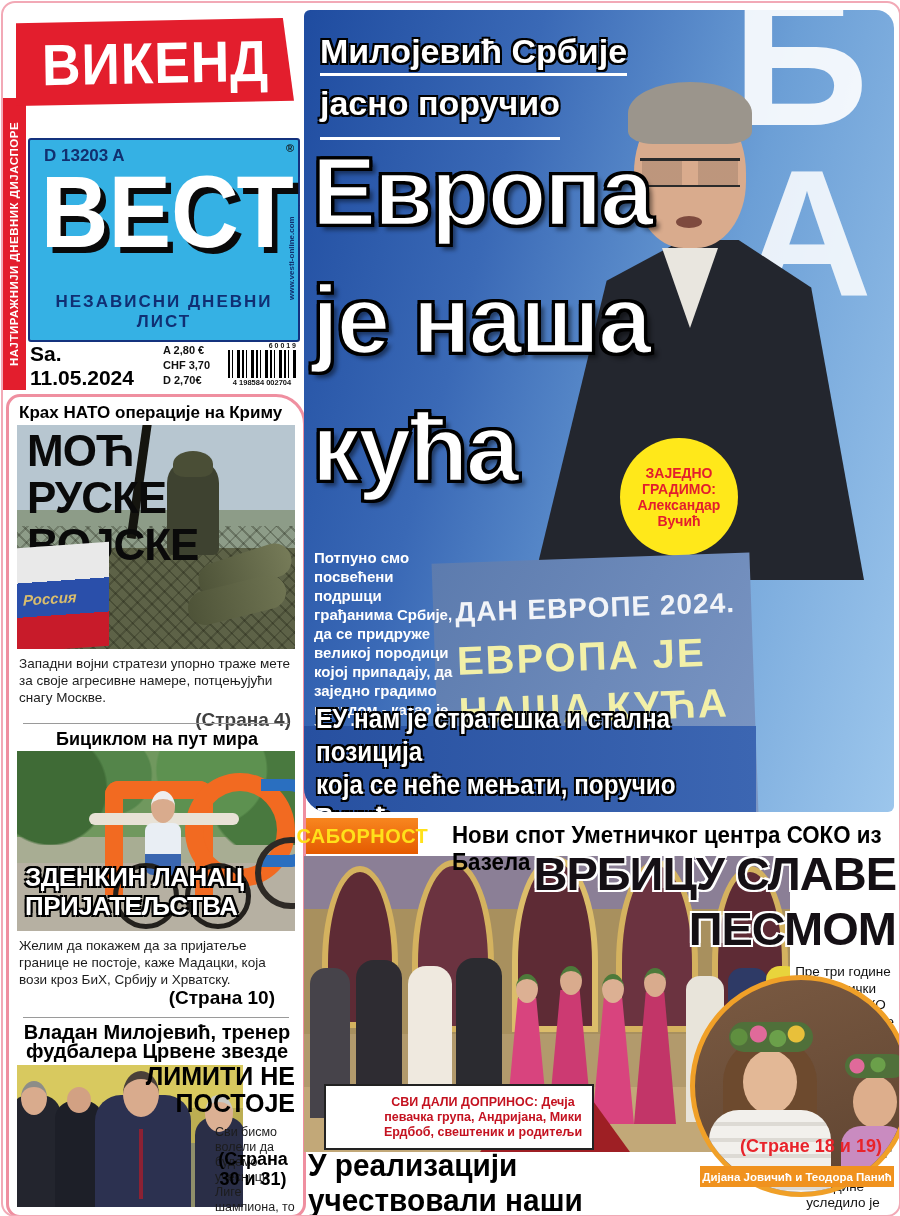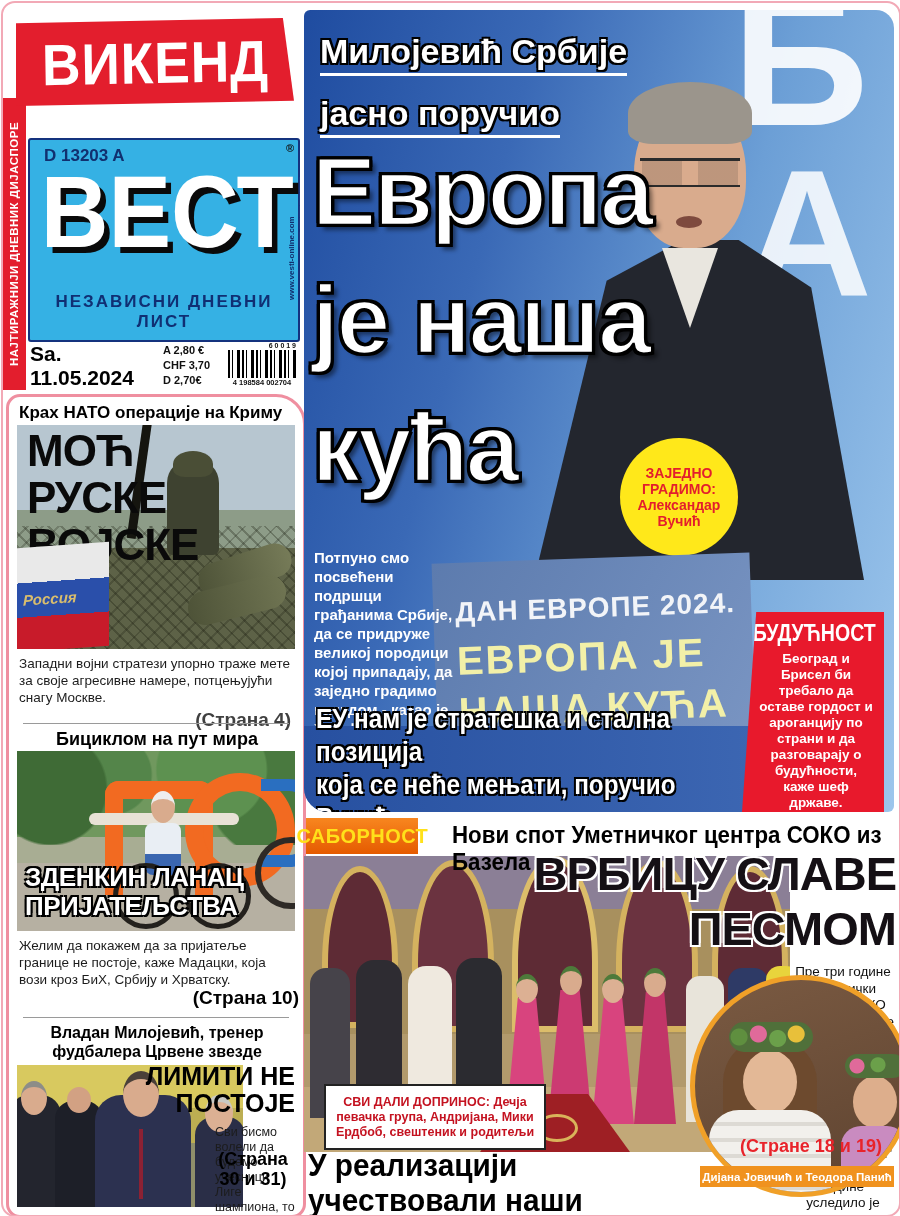--- a/index.html
+++ b/index.html
@@ -92,24 +92,24 @@
       <div class="abs" style="left:128px;top:72px;width:36px;height:52px;background:linear-gradient(180deg,#e9eef4 0 60%,#3a66b0 60% 100%);border-radius:8px;"></div>
       <div class="abs" style="left:96px;top:112px;width:56px;height:56px;border:5px solid #23201c;border-radius:50%;background:radial-gradient(circle,#b6b0a2 0 40%,transparent 41%);"></div>
       <div class="abs" style="left:168px;top:112px;width:56px;height:56px;border:5px solid #23201c;border-radius:50%;"></div>
       <div class="abs" style="left:238px;top:86px;width:60px;height:60px;border:6px solid #2e2a26;border-radius:50%;"></div>
       <div class="abs heavy pre ow-soft" style="left:8px;top:112px;font-size:26px;line-height:29px;letter-spacing:-.5px;">ЗДЕНКИН ЛАНАЦ
 ПРИЈАТЕЉСТВА</div>
     </div>
     <div class="abs" style="left:10px;top:540px;width:276px;font-size:13.5px;line-height:17px;color:#1c1c1c;">
       <span>Желим да покажем да за пријатеље границе не постоје, каже Мадацки, која вози кроз БиХ, Србију и Хрватску.</span>
     </div>
-    <div class="abs heavy" style="right:4px;top:590px;font-size:19px;color:#000;">(Страна 10)</div>
+    <div class="abs heavy" style="right:28px;top:590px;font-size:19px;color:#000;">(Страна 10)</div>
     <div class="abs" style="left:14px;top:620px;width:266px;height:1px;background:#9a9a9a;"></div>
 
-    <div class="abs" style="left:10px;top:626px;width:276px;text-align:center;font-weight:800;font-size:16px;line-height:19px;color:#000;">Владан Милојевић, тренер фудбалера Црвене звезде</div>
+    <div class="abs" style="left:10px;top:626px;width:276px;text-align:center;font-weight:800;font-size:20px;line-height:19px;color:#000;">Владан Милојевић, тренер фудбалера Црвене звезде</div>
     <div class="photo" style="left:8px;top:668px;width:226px;height:142px;background:linear-gradient(180deg,#d8c95f 0 30%,#bcae52 30% 55%,#8f8f6a 55% 100%);">
       <div class="abs" style="left:-8px;top:30px;width:52px;height:112px;background:#23252e;border-radius:20px 20px 0 0;"></div>
       <div class="abs" style="left:4px;top:16px;width:26px;height:28px;background:#d9ab8d;border-radius:50%;border-top:6px solid #8d8d88;"></div>
       <div class="abs" style="left:38px;top:36px;width:48px;height:106px;background:#1d1f28;border-radius:18px 18px 0 0;"></div>
       <div class="abs" style="left:50px;top:22px;width:24px;height:26px;background:#d2a183;border-radius:50%;"></div>
       <div class="abs" style="left:78px;top:30px;width:96px;height:112px;background:#2c3150;border-radius:26px 26px 0 0;"></div>
       <div class="abs" style="left:122px;top:64px;width:4px;height:70px;background:#8c2133;"></div>
       <div class="abs" style="left:106px;top:6px;width:36px;height:38px;background:#d9ab8d;border-radius:50%;border-top:8px solid #4a4039;"></div>
       <div class="abs" style="left:178px;top:52px;width:50px;height:90px;background:#2a2e47;border-radius:18px 18px 0 0;"></div>
       <div class="abs" style="left:188px;top:30px;width:28px;height:30px;background:#dcb093;border-radius:50%;border-top:7px solid #c9c9c4;"></div>
@@ -133,21 +133,21 @@
     <div class="abs" style="left:358px;top:238px;width:56px;height:80px;background:#e9e6df;clip-path:polygon(0 0,100% 0,50% 100%);"></div>
     <div class="abs" style="left:330px;top:88px;width:112px;height:150px;background:#d9ab8d;border-radius:52% 52% 46% 46%;"></div>
     <div class="abs" style="left:324px;top:72px;width:124px;height:62px;background:#9b958c;border-radius:50% 50% 20% 20%;"></div>
     <div class="abs" style="left:336px;top:148px;width:100px;height:24px;
                 background:linear-gradient(90deg,transparent 0 2px,rgba(30,30,30,.15) 2px 42px,transparent 42px 58px,rgba(30,30,30,.15) 58px 98px,transparent 98px);
                 border-top:3px solid #2b2b2b;border-bottom:2px solid #2b2b2b;"></div>
     <div class="abs" style="left:372px;top:206px;width:26px;height:12px;background:#7e4a3e;border-radius:50%;"></div>
 
     <div class="abs" style="left:16px;top:22px;">
       <span class="heavy ow-soft" style="display:inline-block;font-size:34px;border-bottom:3px solid #fff;padding-bottom:2px;">Милојевић Србије</span><br>
-      <span class="heavy ow-soft" style="display:inline-block;font-size:34px;border-bottom:3px solid #fff;padding-bottom:2px;margin-top:18px;">јасно поручио</span>
+      <span class="heavy ow-soft" style="display:inline-block;font-size:34px;border-bottom:3px solid #fff;padding-bottom:14px;margin-top:8px;">јасно поручио</span>
     </div>
 
     <div class="abs heavy pre ow" style="left:8px;top:118px;font-size:96px;line-height:128px;letter-spacing:-2px;">Европа
 је наша
 кућа</div>
 
     <div class="abs" style="left:316px;top:428px;width:118px;height:118px;background:#ffe81a;border-radius:50%;
                 display:flex;align-items:center;justify-content:center;text-align:center;">
       <span class="pre" style="color:#e31e2d;font-weight:800;font-size:14px;line-height:16px;">ЗАЈЕДНО
 ГРАДИМО:
@@ -163,25 +163,20 @@
 
     <div class="abs" style="left:10px;top:538px;width:140px;color:#fff;font-weight:700;font-size:15px;line-height:19px;">Потпуно смо посвећени подршци грађанима Србије, да се придруже великој породици којој припадају, да заједно градимо наш дом - казао је Жиофре.</div>
     <div class="abs heavy" style="left:10px;top:722px;width:160px;color:#fff;font-size:21px;text-shadow:2px 2px 2px rgba(0,0,0,.5);">(Стране 2 и 3)</div>
 
     <div class="abs" style="left:0px;top:716px;width:452px;height:86px;background:linear-gradient(90deg,#2750a0,#3c66b2);border-radius:0 0 0 24px;
                 display:flex;align-items:center;z-index:3;">
       <span class="heavy pre ow-soft" style="margin-left:12px;font-size:27px;line-height:33px;transform:scaleX(.9);transform-origin:left center;">ЕУ нам је стратешка и стална позиција
 која се неће мењати, поручио Вучић</span>
     </div>
 
-    <div class="abs" style="left:438px;top:602px;width:142px;height:200px;background:#e8192c;clip-path:polygon(10% 0,100% 0,100% 100%,0 100%);z-index:4;
-                text-align:center;">
-      <div class="heavy" style="color:#fff;font-size:23px;margin-top:8px;transform:scaleX(.85);">БУДУЋНОСТ</div>
-      <div style="color:#fff;font-weight:700;font-size:13.5px;line-height:16px;padding:4px 10px 0 16px;">Београд и Брисел би требало да оставе гордост и ароганцију по страни и да разговарају о будућности, каже шеф државе.</div>
-    </div>
   </div>
 
   <div class="abs" style="left:306px;top:818px;width:112px;height:36px;background:linear-gradient(180deg,#f8861f,#e55b00);
               display:flex;align-items:center;justify-content:center;z-index:6;">
     <span class="heavy" style="color:#ffe11a;font-size:21px;letter-spacing:.5px;transform:scaleX(.95);">САБОРНОСТ</span>
   </div>
   <div class="abs heavy" style="left:452px;top:822px;width:445px;font-size:23px;color:#000;transform:scaleX(.97);transform-origin:left;z-index:6;">Нови спот Уметничког центра СОКО из Базела</div>
 
   <div class="photo" style="left:304px;top:856px;width:486px;height:296px;background:linear-gradient(180deg,#8b7f96 0 18%,#a8905e 18% 60%,#b29a6c 60% 78%,#c2a878 78% 100%);">
     <div class="abs" style="left:18px;top:10px;width:64px;height:150px;border:6px solid #d4b25f;border-radius:50% 50% 0 0/60% 60% 0 0;background:#5e2b35;"></div>
@@ -204,21 +199,21 @@
     <div class="abs" style="left:298px;top:118px;width:22px;height:24px;background:#dcb093;border-radius:50%;border-top:5px solid #4d7a3a;"></div>
     <div class="abs" style="left:340px;top:112px;width:22px;height:24px;background:#d9ab8d;border-radius:50%;border-top:5px solid #4d7a3a;"></div>
 
     <div class="abs" style="left:382px;top:120px;width:38px;height:146px;background:#e8e4da;border-radius:14px 14px 0 0;"></div>
     <div class="abs" style="left:424px;top:112px;width:40px;height:154px;background:#2e3a66;border-radius:14px 14px 0 0;"></div>
     <div class="abs" style="left:462px;top:110px;width:34px;height:158px;background:#e8d43c;border-radius:14px 14px 0 0;"></div>
 
     <div class="abs" style="left:176px;top:238px;width:150px;height:58px;background:#9e1f24;clip-path:polygon(28% 0,72% 0,100% 100%,0 100%);"></div>
     <div class="abs" style="left:232px;top:258px;width:36px;height:22px;border:3px solid #d9b35a;border-radius:50%;"></div>
 
-    <div class="abs" style="left:20px;top:228px;width:218px;height:62px;background:#fff;border:2px solid #222;display:flex;align-items:center;">
+    <div class="abs" style="left:20px;top:228px;width:218px;height:62px;background:#fff;border:2px solid #222;display:flex;align-items:center;padding-left:48px;">
       <span style="color:#c41220;font-weight:800;font-size:12.5px;line-height:15px;text-align:center;padding:0 6px;">СВИ ДАЛИ ДОПРИНОС: Дечја певачка група, Андријана, Мики Ердбоб, свештеник и родитељи</span>
     </div>
   </div>
 
   <div class="abs heavy pre ob" style="left:460px;top:846px;width:436px;text-align:right;font-size:47px;line-height:55px;letter-spacing:-1px;z-index:7;">ВРБИЦУ СЛАВЕ
 ПЕСМОМ</div>
 
   <div class="abs" style="left:792px;top:964px;width:102px;font-size:13.5px;line-height:16.5px;color:#111;text-align:center;z-index:5;">Пре три године Уметнички центар СОКО из Базела нас је у доба пандемије обрадовао песмом "Људи ликујте, народи чујте" и спотом за Ускрс (о чему су "Вести" писале), а ове године уследило је изненађење за Врбицу.</div>
 
   <div class="abs" style="left:690px;top:975px;width:212px;height:212px;border-radius:50%;border:5px solid #f0a028;overflow:hidden;

